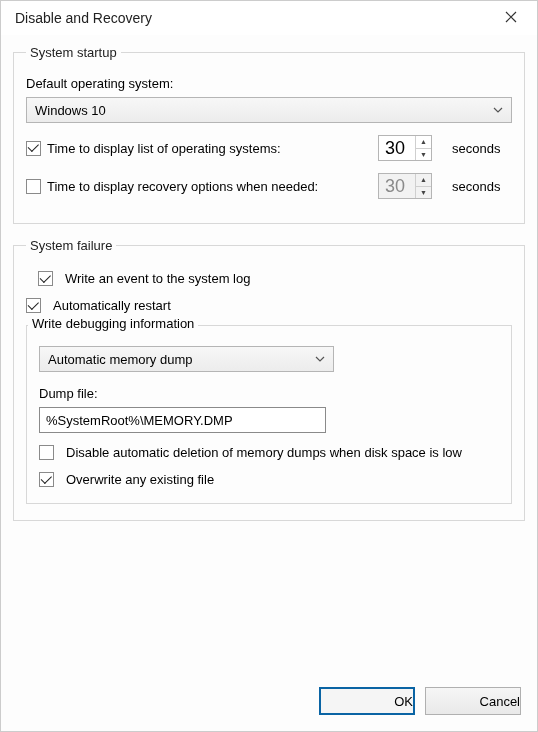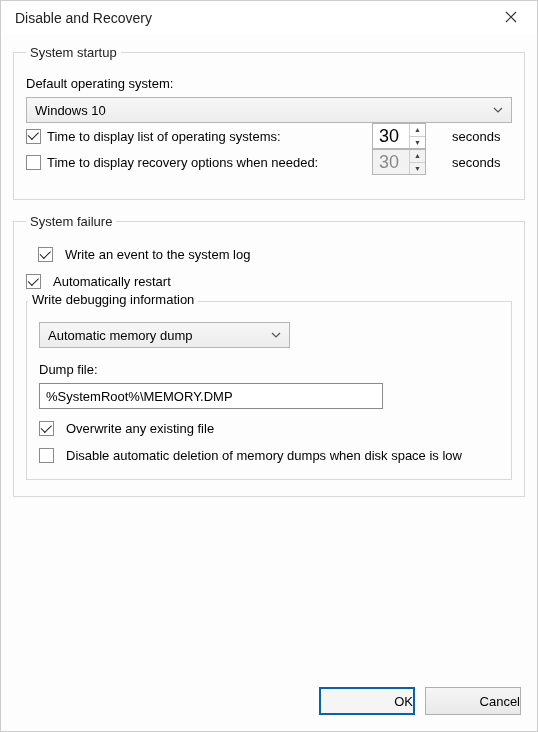--- a/index.html
+++ b/index.html
@@ -77,21 +77,21 @@
     display: flex; align-items: center;
     padding: 0 6px 0 8px;
     font-size: 13px;
     position: relative;
   }
   .combo .chev {
     position: absolute; right: 8px; top: 50%; transform: translateY(-50%);
     color: #555;
   }
   .combo .chev svg { width: 10px; height: 10px; display:block; }
-  .combo.small { width: 251px; }
+  .combo.small { width: 295px; }
 
   .row { display: flex; align-items: center; margin-top: 12px; gap: 6px; }
 
   .chk {
     width: 15px; height: 15px;
     border: 1px solid #8a8a8a;
     display: inline-flex; align-items: center; justify-content: center;
     background: #fff;
     margin-right: 6px;
   }
@@ -126,27 +126,27 @@
     font-size: 7px; line-height: 1; color:#444;
   }
   .spin .btns div:first-child { border-bottom:1px solid #cfcfcf; }
 
   .unit { font-size: 13px; }
 
   .startup-row {
     display: grid;
     grid-template-columns: 1fr auto 60px;
     align-items: center;
-    column-gap: 26px;
-    margin-top: 0;
+    column-gap: 20px;
+    margin-top: 12px;
   }
   .startup-row .lbl { display:flex; align-items:center; white-space: nowrap; overflow:hidden; }
 
   .textbox {
-    width: 344px;
+    width: 287px;
     height: 26px;
     border: 1px solid #8a8a8a;
     padding: 0 6px;
     display: flex; align-items: center;
     font-size: 13px;
     background: #fff;
   }
 
   .button-row {
     display: flex;
@@ -253,28 +253,28 @@
                 <path d="M1 3 L5 7 L9 3" stroke="#555" stroke-width="1.2" fill="none"></path>
               </svg>
           </span>
         </div>
 
         <span class="field-label" style="margin-top:14px;">Dump file:</span>
         <div class="textbox">
           <span>%SystemRoot%\MEMORY.DMP</span>
         </div>
 
+        <div class="row nowrap">
+          <span class="chk"></span>
+          <span class="nowrap">Disable automatic deletion of memory dumps when disk space is low</span>
+        </div>
+
         <div class="row">
           <span class="chk checked"></span>
           <span>Overwrite any existing file</span>
-        </div>
-
-        <div class="row nowrap">
-          <span class="chk"></span>
-          <span class="nowrap">Disable automatic deletion of memory dumps when disk space is low</span>
         </div>
       </div>
     </fieldset>
 
   </div>
 
   <div class="button-row">
     <div class="btn default">
       <span>OK</span>
     </div>

